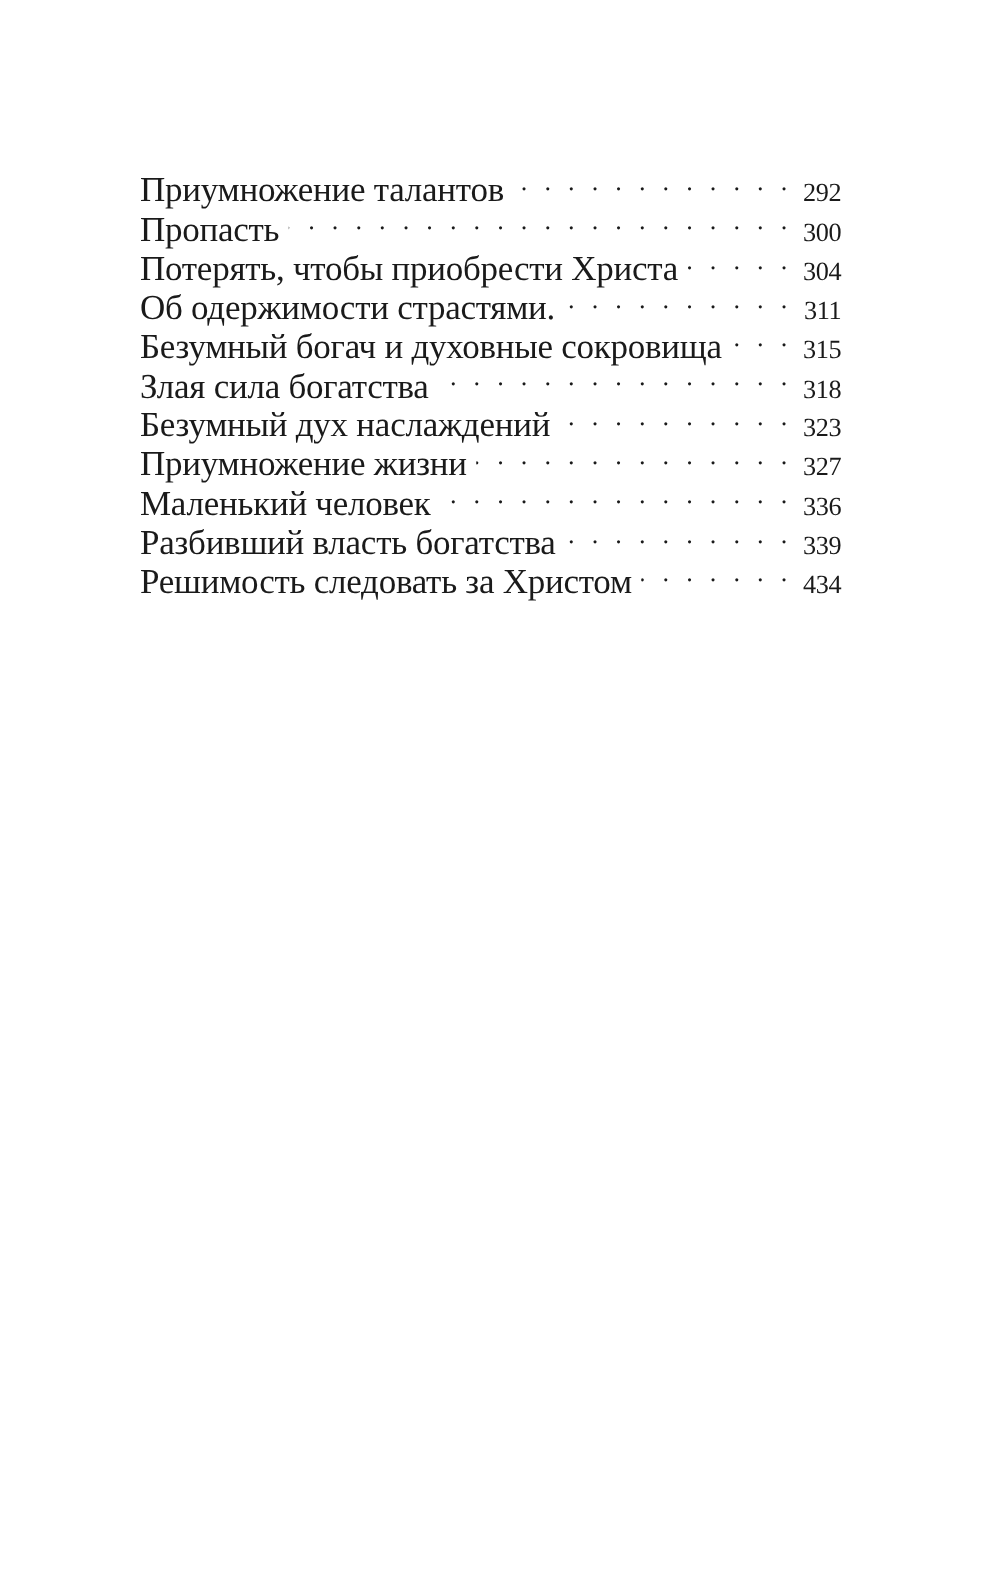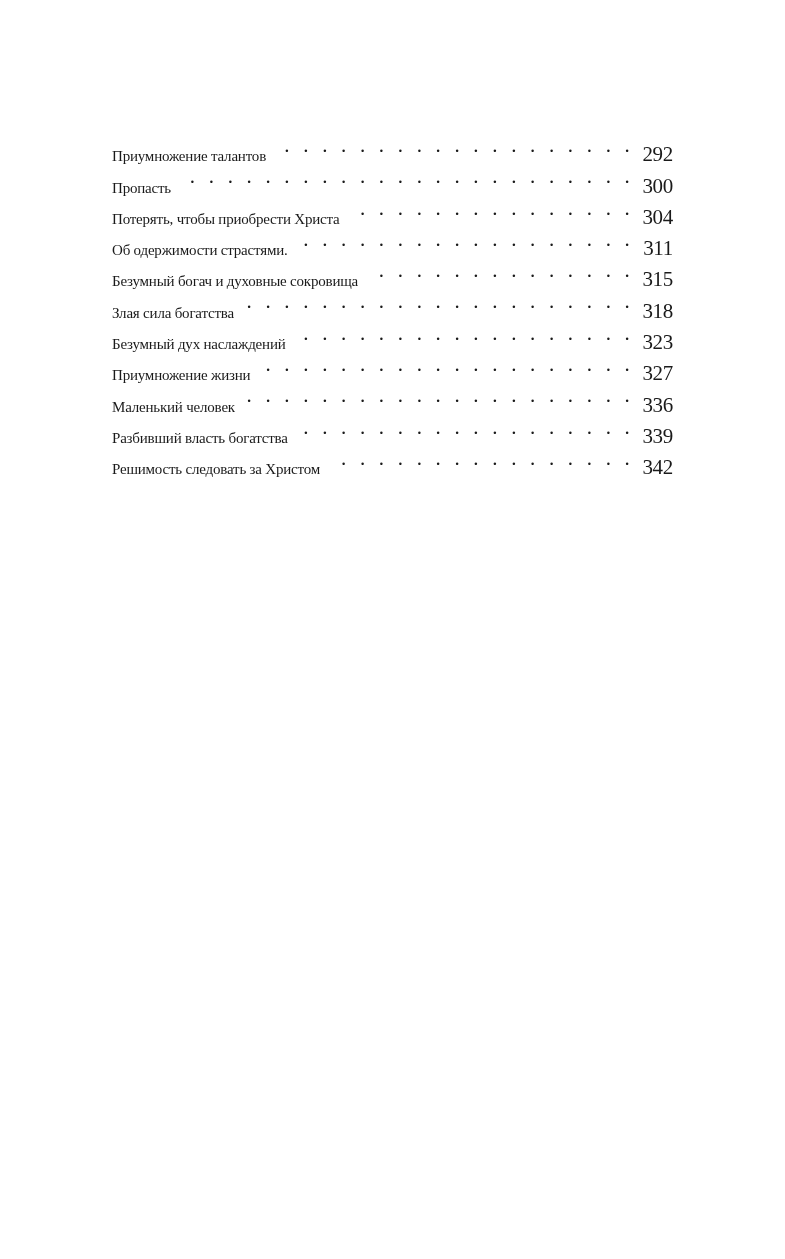--- a/index.html
+++ b/index.html
@@ -26,21 +26,21 @@
       align-items: baseline;
       height: 31.3px;
       font-size: 19.5px;
       line-height: 31.3px;
       white-space: nowrap;
       letter-spacing: -0.3px;
     }
     .toc-title {
       flex: 0 0 auto;
       font-family: "Liberation Serif", "DejaVu Serif", serif;
-      font-size: 15px;
+      font-size: 28px;
       letter-spacing: -0.2px;
       text-align: center;
     }
     .toc-leader {
       flex: 1 1 auto;
       overflow: hidden;
       margin: 0 6px 0 8px;
       position: relative;
       height: 31.3px;
     }
@@ -113,15 +113,15 @@
     <span class="toc-page">336</span>
   </div>
   <div class="toc-row">
     <span class="toc-title">Разбивший власть богатства</span>
     <span class="toc-leader"></span>
     <span class="toc-page">339</span>
   </div>
   <div class="toc-row">
     <span class="toc-title">Решимость следовать за Христом</span>
     <span class="toc-leader"></span>
-    <span class="toc-page">342</span>
+    <span class="toc-page">434</span>
   </div>
 </div>
 
 </body></html>

